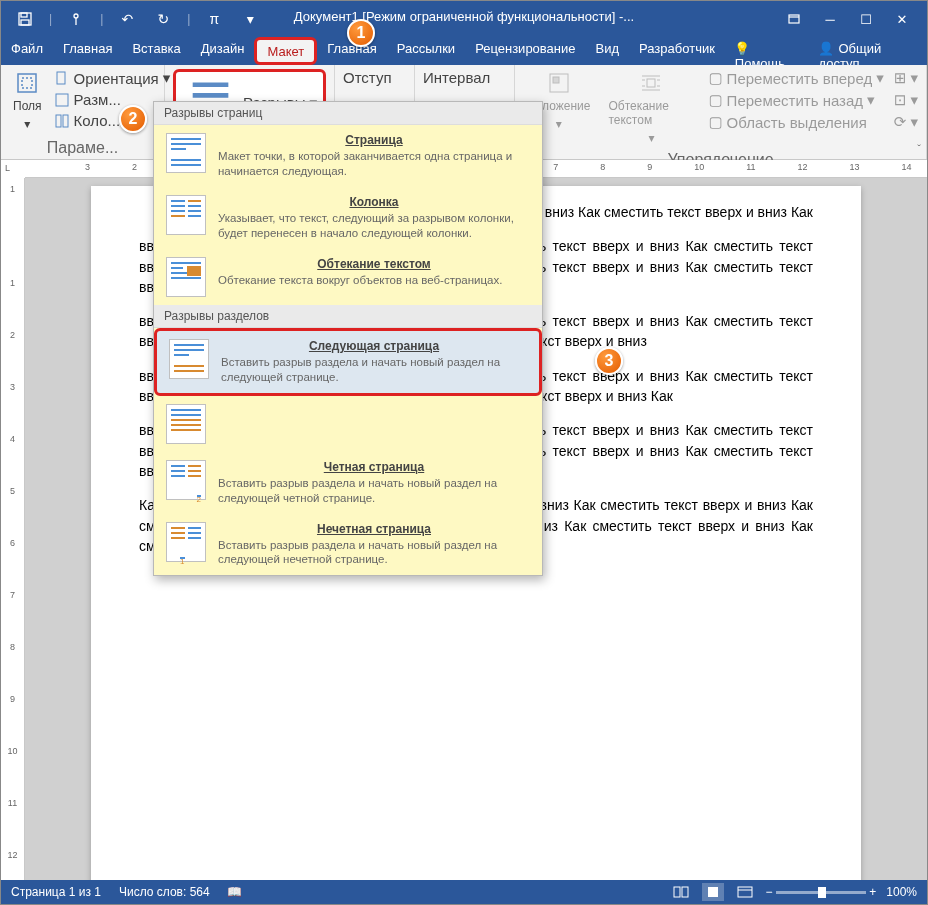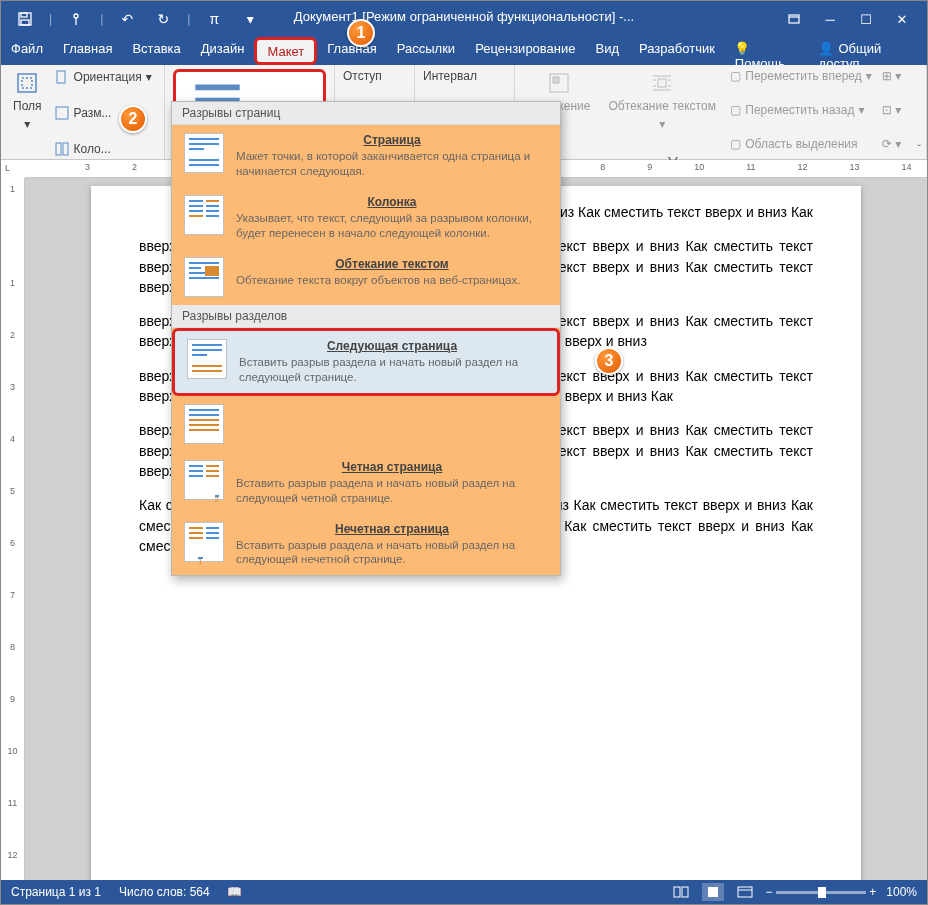--- a/index.html
+++ b/index.html
@@ -24,40 +24,40 @@
 .tab.hl { border: 3px solid #d22; border-radius: 6px; position: relative; z-index: 30; }
 .rightgrp { margin-left: auto; display: flex; }
 .tab .bulb { color: #ffd966; margin-right: 3px; }
 
 
 .ribbon { background: #f3f3f3; height: 95px; border-bottom: 1px solid #c8c8c8; display: flex; font-size: 12px; position: relative; }
 .rgroup { border-right: 1px solid #d6d6d6; padding: 4px 8px 2px 8px; display: flex; flex-direction: column; position: relative; }
 .rgroup .gname { text-align: center; color: #666; font-size: 16px; margin-top: auto; padding-top: 4px; }
 .rbig { display: flex; flex-direction: column; align-items: center; gap: 4px; color: #444; padding: 2px 4px; }
 .rbig .ic { width: 24px; height: 24px; }
-.rcol { display: flex; flex-direction: column; gap: 20px; font-size: 12px; color: #444; }
+.rcol { display: flex; flex-direction: column; gap: 4px; font-size: 15px; color: #444; }
 .rsmall { display: flex; align-items: center; gap: 4px; white-space: nowrap; }
 .rsmall .ic { width: 16px; height: 16px; }
 .breaks-hl { border: 3px solid #d22; border-radius: 6px; padding: 2px 6px; background: #fff; display: inline-flex; align-items: center; gap: 4px; }
 .collapse { position: absolute; right: 6px; bottom: 4px; color: #666; font-size: 11px; }
 
 
 .hruler { height: 18px; background: #fff; border-bottom: 1px solid #c8c8c8; margin-left: 24px; position: relative; font-size: 9px; color: #666; overflow: hidden; }
 .hruler .marks { position: absolute; left: 60px; top: 2px; display: flex; gap: 42px; }
 .vruler { width: 24px; background: #fff; border-right: 1px solid #c8c8c8; position: absolute; left: 0; top: 177px; bottom: 24px; font-size: 9px; color: #666; }
 .vruler .marks { display: flex; flex-direction: column; gap: 42px; padding: 6px 4px; align-items: center; }
 
 
 .docarea { position: absolute; left: 24px; right: 0; top: 177px; bottom: 24px; background: #d0d0d0; overflow: hidden; }
 .page { background: #fff; width: 770px; margin: 0 auto; min-height: 1000px; margin-top: 8px; box-shadow: 0 2px 6px rgba(0,0,0,.25); padding: 16px 48px; }
 .doctext { font-family: "Times New Roman", Georgia, serif; font-size: 14px; line-height: 1.45; color: #000; }
 .doctext p { margin-bottom: 14px; text-align: justify; }
 
 
-.menu { position: absolute; left: 170px; top: 100px; width: 390px; background: #fdba74; border: 1px solid #b8b8b8; box-shadow: 2px 4px 10px rgba(0,0,0,.3); z-index: 40; font-size: 12px; }
+.menu { position: absolute; left: 152px; top: 100px; width: 390px; background: #fef9c3; border: 1px solid #b8b8b8; box-shadow: 2px 4px 10px rgba(0,0,0,.3); z-index: 40; font-size: 12px; }
 .menu .mheader { background: #eaeaea; color: #555; padding: 4px 10px; font-size: 12px; border-bottom: 1px solid #ddd; }
 .menu .mitem { display: flex; gap: 12px; padding: 8px 12px; align-items: flex-start; }
 .menu .mitem.hl { border: 3px solid #d22; border-radius: 6px; background: #dde7f0; }
 .menu .micon { width: 40px; height: 40px; flex-shrink: 0; background: #fff; border: 1px solid #c0c0c0; position: relative; }
 .menu .mtxt { flex: 1; }
 .menu .mtitle { font-weight: bold; color: #444; margin-bottom: 2px; text-align: center; }
 .menu .mtitle.u { text-decoration: underline; }
 .menu .mdesc { color: #666; font-size: 11.5px; line-height: 1.3; }
 
 

